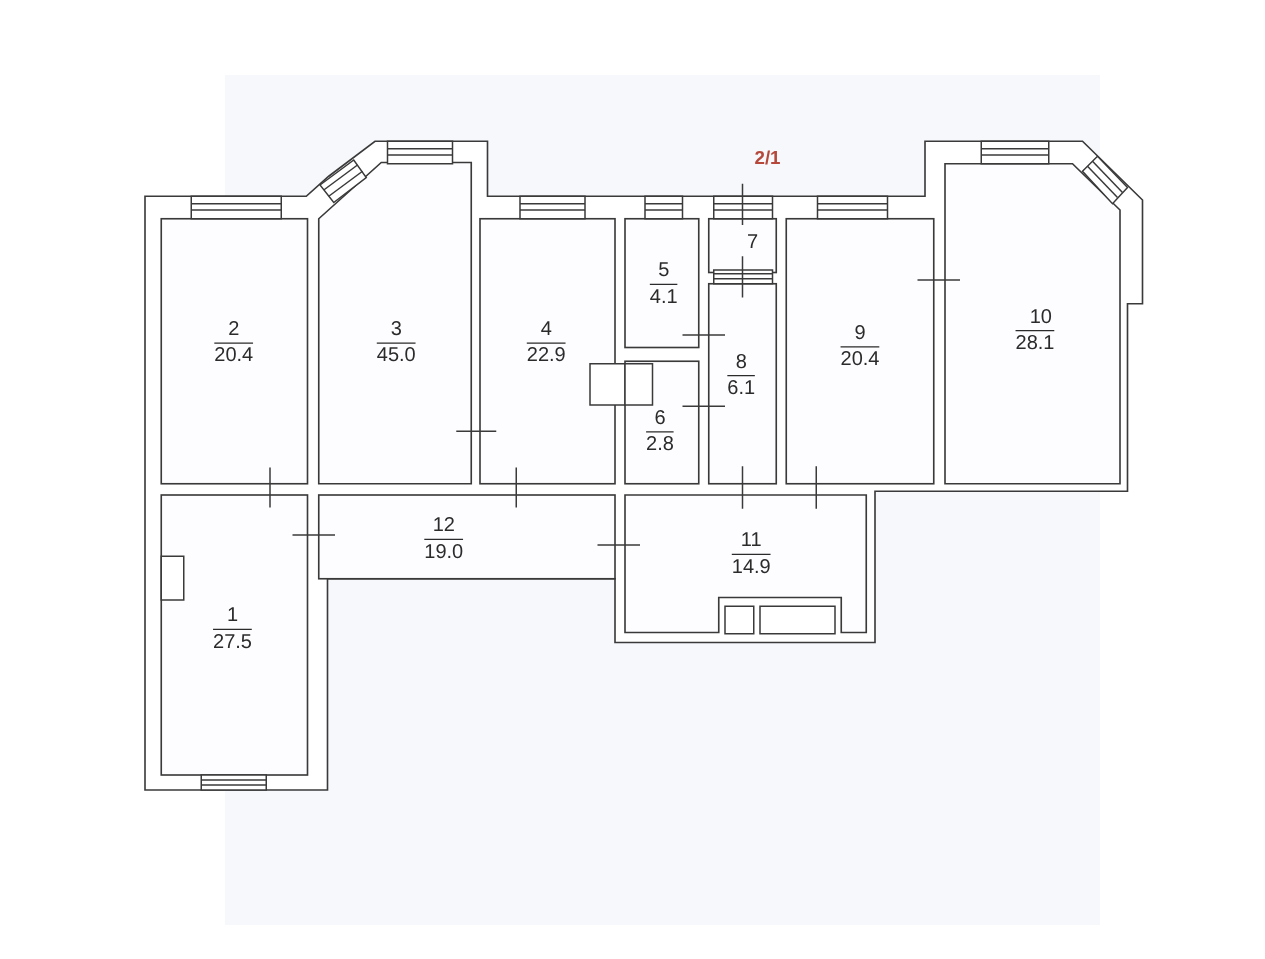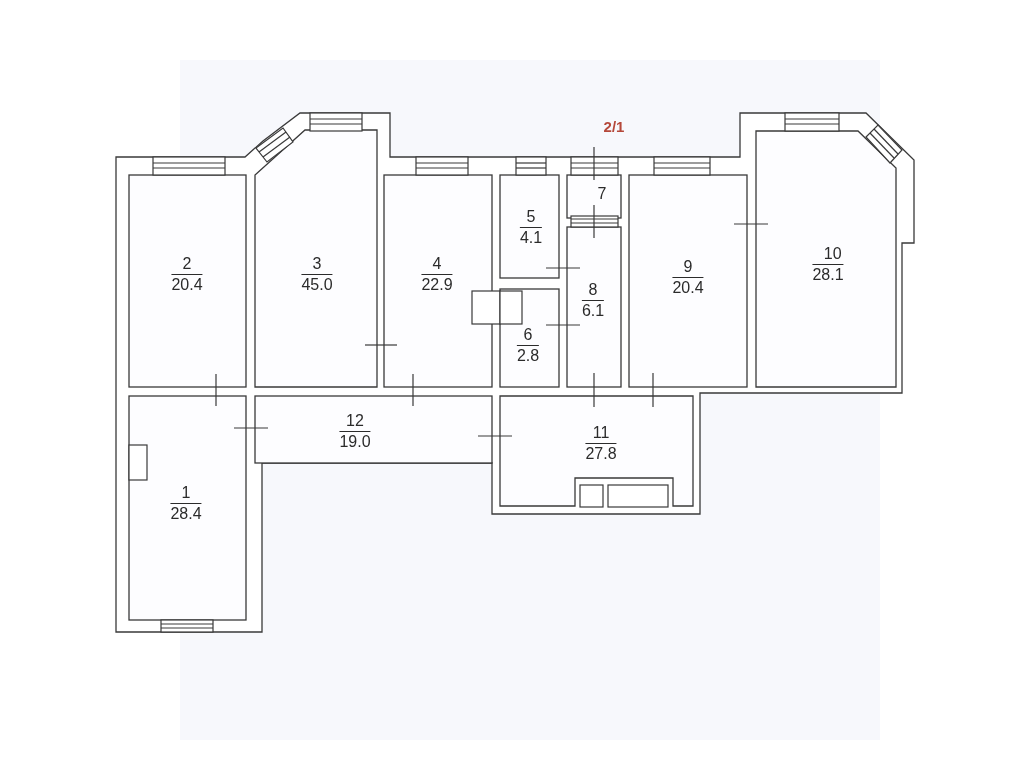--- a/index.html
+++ b/index.html
@@ -114,21 +114,21 @@
     <line class="line" x1="734" y1="224" x2="768" y2="224"></line>
     <line class="line" x1="594" y1="147" x2="594" y2="180"></line>
     <line class="line" x1="594" y1="205" x2="594" y2="238"></line>
   </g>
 </svg>
 
 <div class="marker" style="left:614px;top:118px;font-weight:bold;">2/1</div>
 
 <div class="room-label" style="left:186px;top:484px;">
     <span class="num">1</span>
-    <span class="area">28.4</span>
+    <span class="area">27.5</span>
   </div>
 <div class="room-label" style="left:187px;top:255px;">
     <span class="num">2</span>
     <span class="area">20.4</span>
   </div>
 <div class="room-label" style="left:317px;top:255px;">
     <span class="num">3</span>
     <span class="area">45.0</span>
   </div>
 <div class="room-label" style="left:437px;top:255px;">
@@ -151,18 +151,18 @@
 <div class="room-label" style="left:688px;top:258px;">
     <span class="num">9</span>
     <span class="area">20.4</span>
   </div>
 <div class="room-label" style="left:828px;top:245px;text-align:right;">
     <span class="num">10</span>
     <span class="area">28.1</span>
   </div>
 <div class="room-label" style="left:601px;top:424px;">
     <span class="num">11</span>
-    <span class="area">27.8</span>
+    <span class="area">14.9</span>
   </div>
 <div class="room-label" style="left:355px;top:412px;">
     <span class="num">12</span>
     <span class="area">19.0</span>
   </div>
 
 </body></html>

